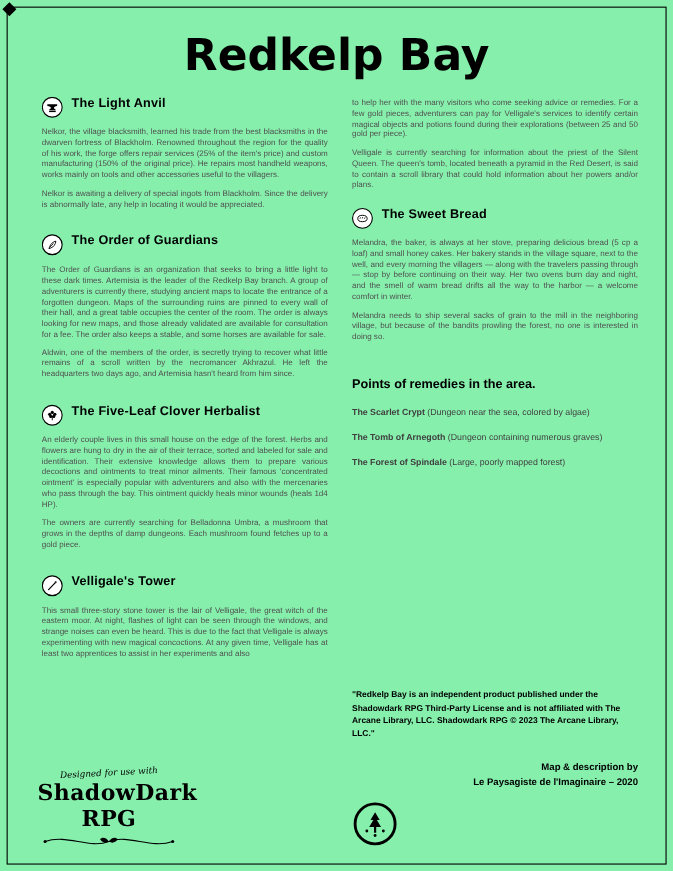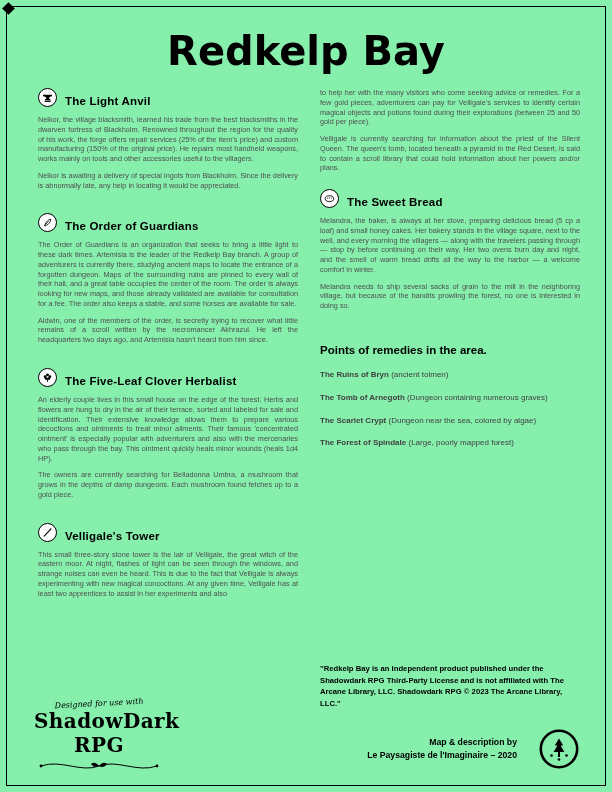--- a/index.html
+++ b/index.html
@@ -13,41 +13,41 @@
   .title {
     position:absolute; top:28px; left:0; right:0; margin:0;
     text-align:center; font-size:40px; font-weight:bold; letter-spacing:0;
     font-family:"DejaVu Sans", sans-serif;
   }
 
   .columns { position:absolute; left:38px; right:32px; top:88px; bottom:22px; display:flex; gap:22px; overflow:hidden; }
   .col { flex:1; min-width:0; display:flex; flex-direction:column; }
 
   section { margin-bottom:16px; }
-  .sec-head { display:flex; align-items:flex-end; gap:8px; margin-bottom:8px; }
+  .sec-head { display:flex; align-items:flex-start; gap:8px; margin-bottom:8px; }
   .icon-circle {
     width:17px; height:17px; border:1.7px solid #000; border-radius:50%;
     display:flex; align-items:center; justify-content:center; flex:none; background:#fff;
   }
   .icon-circle svg { display:block; }
   .sec-head h2 { font-size:11.5px; margin:0; font-weight:bold; letter-spacing:.2px; }
 
   p.body {
     font-size:7.3px; line-height:1.34; color:#4f4f4f; text-align:justify;
     margin:0 0 7px 0;
   }
   .blurry { filter: blur(0.33px); }
 
   .poi { margin-top:6px; }
   .poi h2 { font-size:11.5px; font-weight:bold; margin:4px 0 14px 0; }
   .poi-item { font-size:8px; color:#3f3f3f; margin-bottom:12px; line-height:1.35; }
   .poi-name { font-weight:bold; }
 
   .legal { margin-top:auto; font-size:7.7px; font-weight:bold; line-height:1.55; color:#000; text-align:left; }
-  .credit-row { display:flex; justify-content:flex-end; align-items:center; gap:21px; margin-top:10px; }
+  .credit-row { display:flex; justify-content:flex-end; gap:10px; margin-top:10px;flex-direction:column; }
   .credit-text { text-align:right; font-weight:bold; font-size:8.7px; line-height:1.55; }
   .stamp { width:42px; height:42px; flex:none; }
 
   .sd-logo { position:absolute; left:34px; bottom:14px; width:130px; text-align:center; }
   .sd-script { font-family:"DejaVu Serif", serif; font-style:italic; font-size:8px; transform:rotate(-3deg); margin-bottom:1px; }
   .sd-black { font-family:"DejaVu Serif", serif; font-weight:bold; font-size:20px; letter-spacing:.4px; }
   .sd-flourish { margin-top:1px; }
 </style>
 </head>
 <body>
@@ -138,30 +138,26 @@
           </span>
           <h2>The Sweet Bread</h2>
         </div>
         <p class="body blurry">Melandra, the baker, is always at her stove, preparing delicious bread (5 cp a loaf) and small honey cakes. Her bakery stands in the village square, next to the well, and every morning the villagers — along with the travelers passing through — stop by before continuing on their way. Her two ovens burn day and night, and the smell of warm bread drifts all the way to the harbor — a welcome comfort in winter.</p>
         <p class="body blurry">Melandra needs to ship several sacks of grain to the mill in the neighboring village, but because of the bandits prowling the forest, no one is interested in doing so.</p>
       </section>
 
       <div class="poi">
         <h2>Points of remedies in the area.</h2>
         <div class="poi-item blurry">
-          <span class="poi-name">The Ruins of Bryn</span>
-          <span class="poi-desc">(ancient tolmen)</span>
+          <span class="poi-name">The Scarlet Crypt</span>
+          <span class="poi-desc">(Dungeon near the sea, colored by algae)</span>
         </div>
         <div class="poi-item blurry">
           <span class="poi-name">The Tomb of Arnegoth</span>
           <span class="poi-desc">(Dungeon containing numerous graves)</span>
-        </div>
-        <div class="poi-item blurry">
-          <span class="poi-name">The Scarlet Crypt</span>
-          <span class="poi-desc">(Dungeon near the sea, colored by algae)</span>
         </div>
         <div class="poi-item blurry">
           <span class="poi-name">The Forest of Spindale</span>
           <span class="poi-desc">(Large, poorly mapped forest)</span>
         </div>
       </div>
 
       <p class="legal">"Redkelp Bay is an independent product published under the Shadowdark RPG Third-Party License and is not affiliated with The Arcane Library, LLC. Shadowdark RPG © 2023 The Arcane Library, LLC."</p>
 
       <div class="credit-row">

